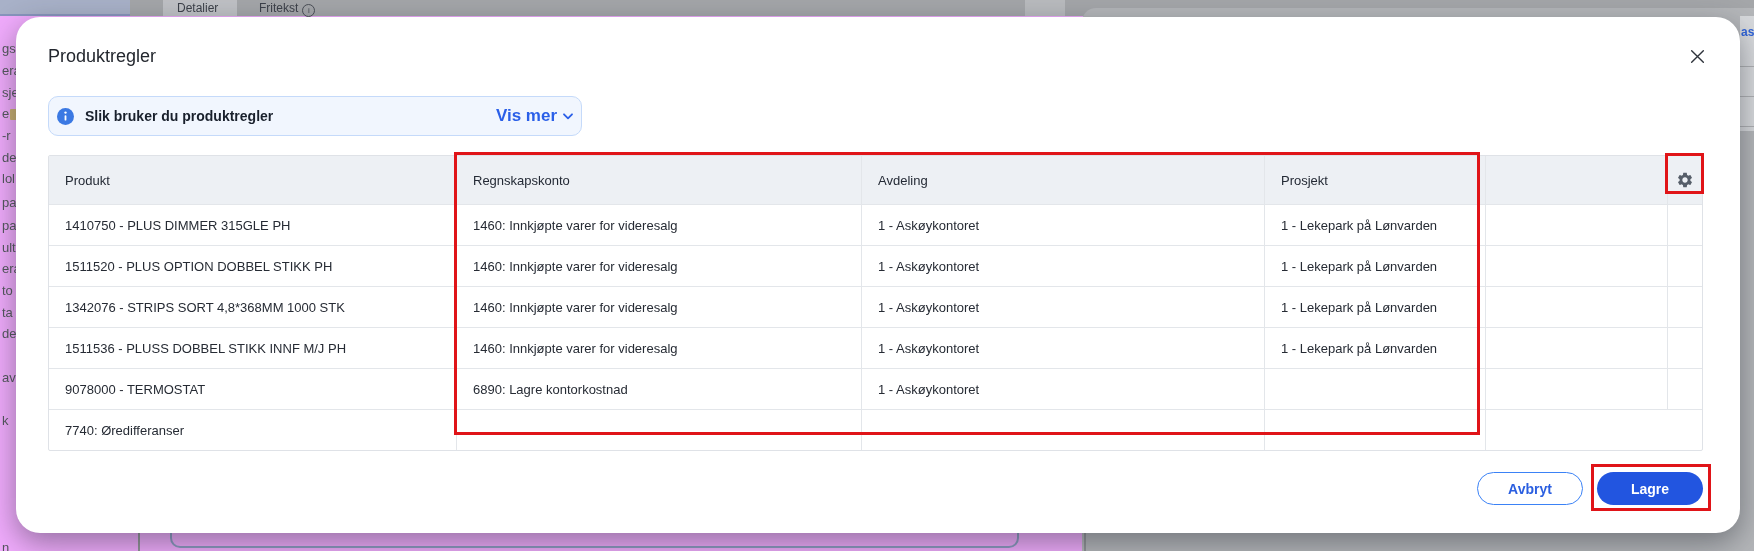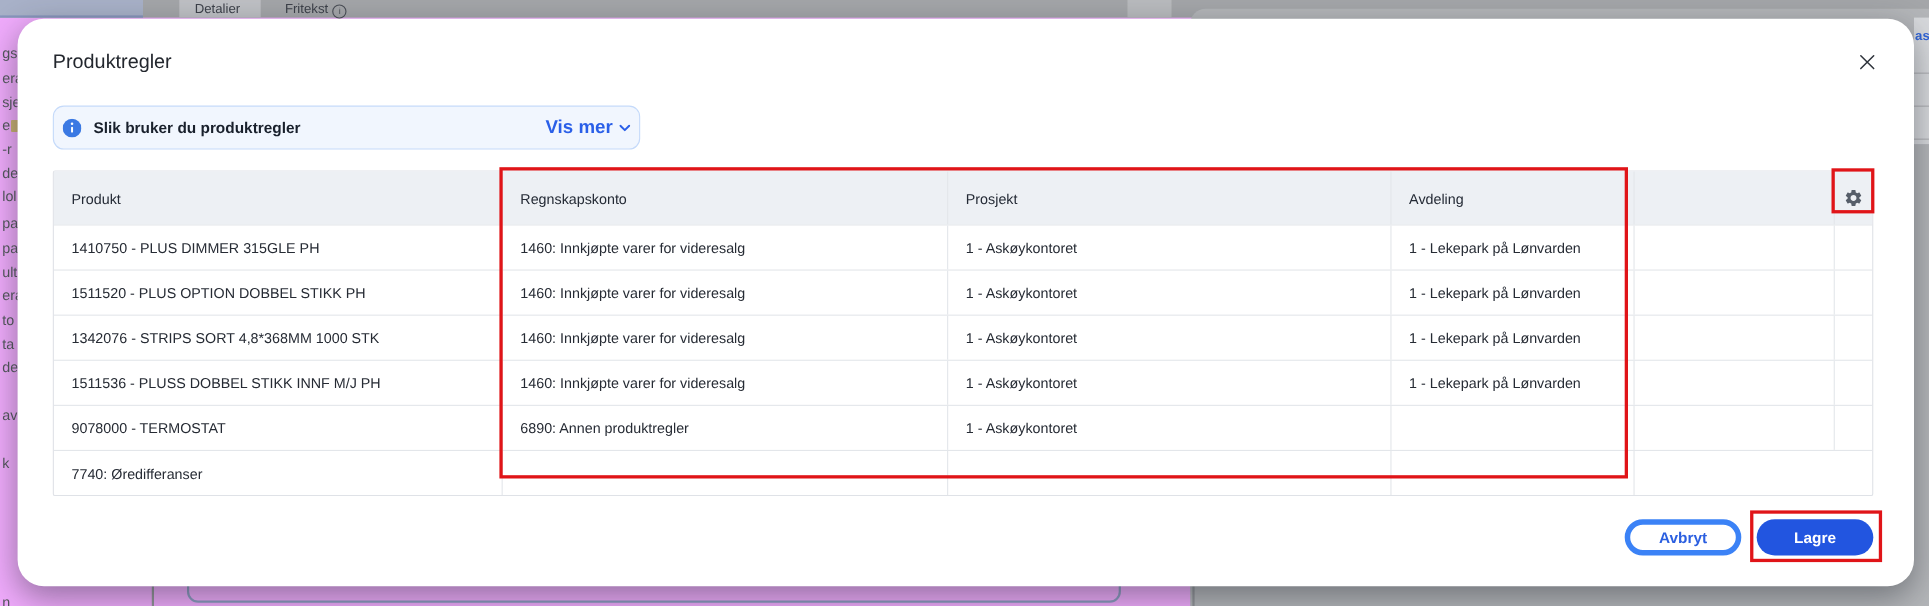--- a/index.html
+++ b/index.html
@@ -37,21 +37,21 @@
   .tbl{position:absolute;left:32px;top:138px;width:1655px;background:#fff;border:1px solid #dfe2e7;border-radius:2px;box-sizing:border-box;}
   .tr{display:grid;grid-template-columns:407px 405px 403px 221px 182px 35px;height:40px;border-top:1px solid #e3e6ea;}
   .tr.head{height:48px;background:#edf0f4;border-top:none;}
   .td{display:flex;align-items:center;padding:0 16px;border-left:1px solid #e3e6ea;overflow:hidden;white-space:nowrap;font-size:13px;color:#262b34;}
   .td:first-child{border-left:none;}
   .tr.head .td{font-weight:500;color:#242a35;}
   .td.gear-cell{padding:0;justify-content:center;}
 
   
   .btn{position:absolute;top:455px;height:33px;border-radius:17px;font-size:14px;font-weight:600;font-family:inherit;cursor:pointer;display:flex;align-items:center;justify-content:center;}
-  .btn-cancel{left:1461px;width:106px;background:#ffffff;border:5px solid #3b82f6;color:#2b5fe0;}
+  .btn-cancel{left:1461px;width:106px;background:#ffffff;border:1px solid #3b82f6;color:#2b5fe0;}
   .btn-save{left:1581px;width:106px;background:#2255e0;border:none;color:#ffffff;}
 
   
   .anno{position:absolute;border:3px solid #e01418;box-sizing:border-box;pointer-events:none;z-index:20;}
   .anno-cols{left:438px;top:135px;width:1026px;height:283px;}
   .anno-gear{left:1649px;top:136px;width:39px;height:41px;}
   .anno-save{left:1575px;top:447px;width:120px;height:47px;}
 </style>
 </head>
 <body>
@@ -123,22 +123,22 @@
               <path d="M1 1.3l4 4 4-4" stroke="#2a5fe8" stroke-width="1.8" fill="none" stroke-linecap="round" stroke-linejoin="round"></path>
             </svg>
         </span>
       </button>
     </div>
 
     <div class="tbl">
       <div class="tr head">
         <div class="td">Produkt</div>
         <div class="td">Regnskapskonto</div>
+        <div class="td">Avdeling</div>
         <div class="td">Prosjekt</div>
-        <div class="td">Avdeling</div>
         <div class="td"></div>
         <div class="td gear-cell">
           <span style="display:flex;">
             <svg width="18" height="18" viewBox="0 0 24 24" fill="#565e69">
                 <path d="M19.14 12.94c.04-.3.06-.61.06-.94 0-.32-.02-.64-.07-.94l2.03-1.58c.18-.14.23-.41.12-.61l-1.92-3.32c-.12-.22-.37-.29-.59-.22l-2.39.96c-.5-.38-1.03-.7-1.62-.94l-.36-2.54c-.04-.24-.24-.41-.48-.41h-3.84c-.24 0-.43.17-.47.41l-.36 2.54c-.59.24-1.13.57-1.62.94l-2.39-.96c-.22-.08-.47 0-.59.22L2.74 8.87c-.12.21-.08.47.12.61l2.03 1.58c-.05.3-.09.63-.09.94s.02.64.07.94l-2.03 1.58c-.18.14-.23.41-.12.61l1.92 3.32c.12.22.37.29.59.22l2.39-.96c.5.38 1.03.7 1.62.94l.36 2.54c.05.24.24.41.48.41h3.84c.24 0 .44-.17.47-.41l.36-2.54c.59-.24 1.13-.56 1.62-.94l2.39.96c.22.08.47 0 .59-.22l1.92-3.32c.12-.22.07-.47-.12-.61l-2.01-1.58zM12 15.6c-1.98 0-3.6-1.62-3.6-3.6s1.62-3.6 3.6-3.6 3.6 1.62 3.6 3.6-1.62 3.6-3.6 3.6z"></path>
               </svg>
           </span>
         </div>
       </div>
 
@@ -169,21 +169,21 @@
       <div class="tr">
         <div class="td">1511536 - PLUSS DOBBEL STIKK INNF M/J PH</div>
         <div class="td">1460: Innkjøpte varer for videresalg</div>
         <div class="td">1 - Askøykontoret</div>
         <div class="td">1 - Lekepark på Lønvarden</div>
         <div class="td"></div>
         <div class="td gear-cell"></div>
       </div>
       <div class="tr">
         <div class="td">9078000 - TERMOSTAT</div>
-        <div class="td">6890: Annen produktregler</div>
+        <div class="td">6890: Lagre kontorkostnad</div>
         <div class="td">1 - Askøykontoret</div>
         <div class="td"></div>
         <div class="td"></div>
         <div class="td gear-cell"></div>
       </div>
       <div class="tr">
         <div class="td">7740: Øredifferanser</div>
         <div class="td"></div>
         <div class="td"></div>
         <div class="td"></div>

